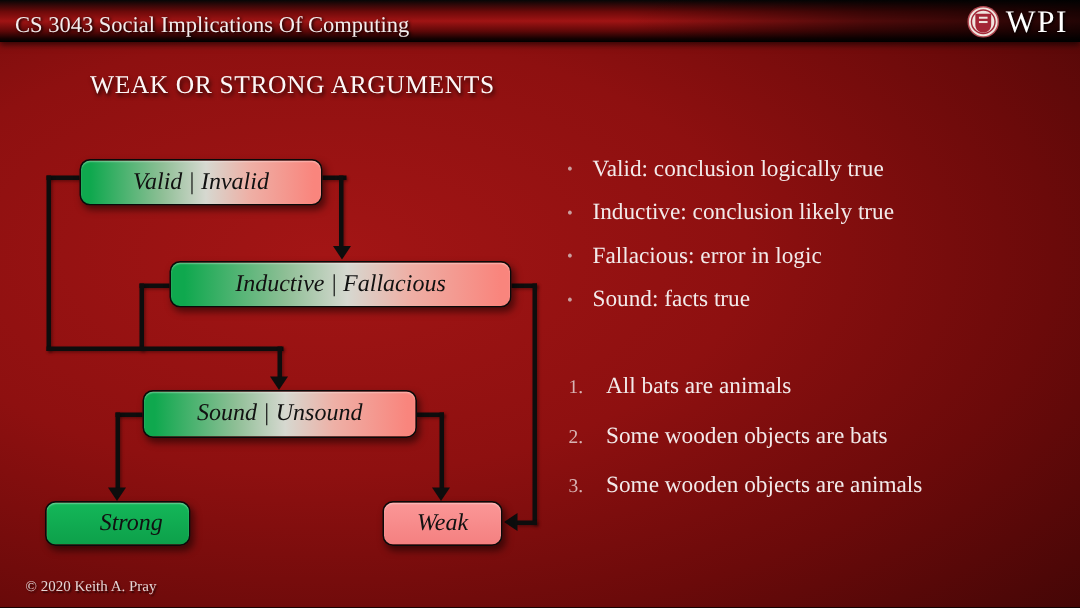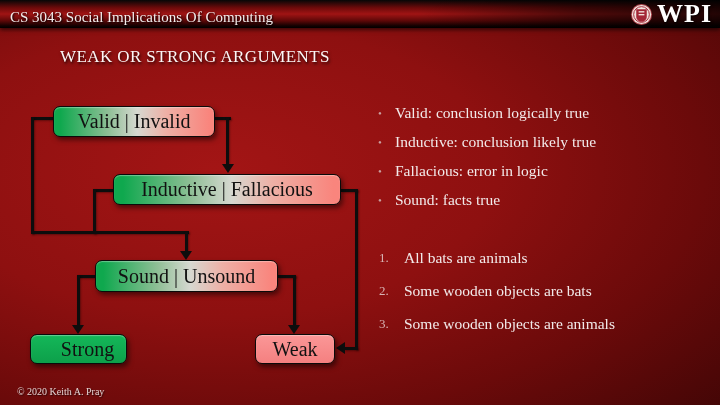--- a/index.html
+++ b/index.html
@@ -16,32 +16,32 @@
     background:
       linear-gradient(90deg, rgba(0,0,0,0) 0%, rgba(0,0,0,0) 58%, rgba(0,0,0,.5) 80%, rgba(0,0,0,.78) 100%),
       linear-gradient(180deg, #060606 0%, #6e0a0a 28%, #a01414 50%, #5e0808 74%, #140101 92%, #000 100%);
     box-shadow:0 2px 4px rgba(0,0,0,.6);
   }
   .topbar-title{
     position:absolute;left:10px;top:4px;height:28px;line-height:27px;
     font-size:15px;color:#f3eded;text-shadow:1px 1px 2px #000;white-space:nowrap;
   }
   .wpi-logo{position:absolute;right:8px;top:2px;height:24px;display:flex;align-items:center;gap:4px;}
-  .wpi-text{font-size:26px;font-weight:bold;color:#fff;letter-spacing:1px;text-shadow:1px 1px 2px #000;}
+  .wpi-text{font-size:21px;font-weight:normal;color:#fff;letter-spacing:1px;text-shadow:1px 1px 2px #000;}
   
   .slide-title{
     position:absolute;left:60px;top:47px;font-size:17px;color:#fcf7f7;
     letter-spacing:.4px;text-shadow:1px 2px 3px rgba(0,0,0,.75);white-space:nowrap;
   }
   
   .node{
     position:absolute;display:flex;align-items:center;justify-content:center;
-    border:1.5px solid #0a0a0a;border-radius:7px;font-size:20px;color:#111;
+    border:1.5px solid #0a0a0a;border-radius:7px;font-size:16px;color:#111;
     box-shadow:2px 3px 5px rgba(0,0,0,.5), inset 0 1px 1px rgba(255,255,255,.35);
-    box-sizing:border-box;white-space:nowrap;
+    box-sizing:border-box;white-space:nowrap;font-style:italic;
   }
   .node.gradient{background:linear-gradient(90deg,#0fa84e 4%, #8fbf96 34%, #d6d8d0 52%, #eeb0a6 70%, #f9857d 97%);}
   .node.green{background:linear-gradient(180deg,#14b759,#0da04a);}
   .node.pink{background:linear-gradient(180deg,#fb9797,#f48080);text-align:center;}
   .ln{position:absolute;background:#0d0d0d;box-shadow:1px 1px 2px rgba(0,0,0,.35);}
   .arr-down{position:absolute;width:0;height:0;border-left:6px solid transparent;border-right:6px solid transparent;border-top:9px solid #0d0d0d;}
   .arr-left{position:absolute;width:0;height:0;border-top:6px solid transparent;border-bottom:6px solid transparent;border-right:9px solid #0d0d0d;}
   
   .bullets{position:absolute;left:378px;top:103px;width:330px;}
   .bullet{display:flex;margin-bottom:9px;font-size:15.5px;color:#f2eaea;line-height:20px;}

